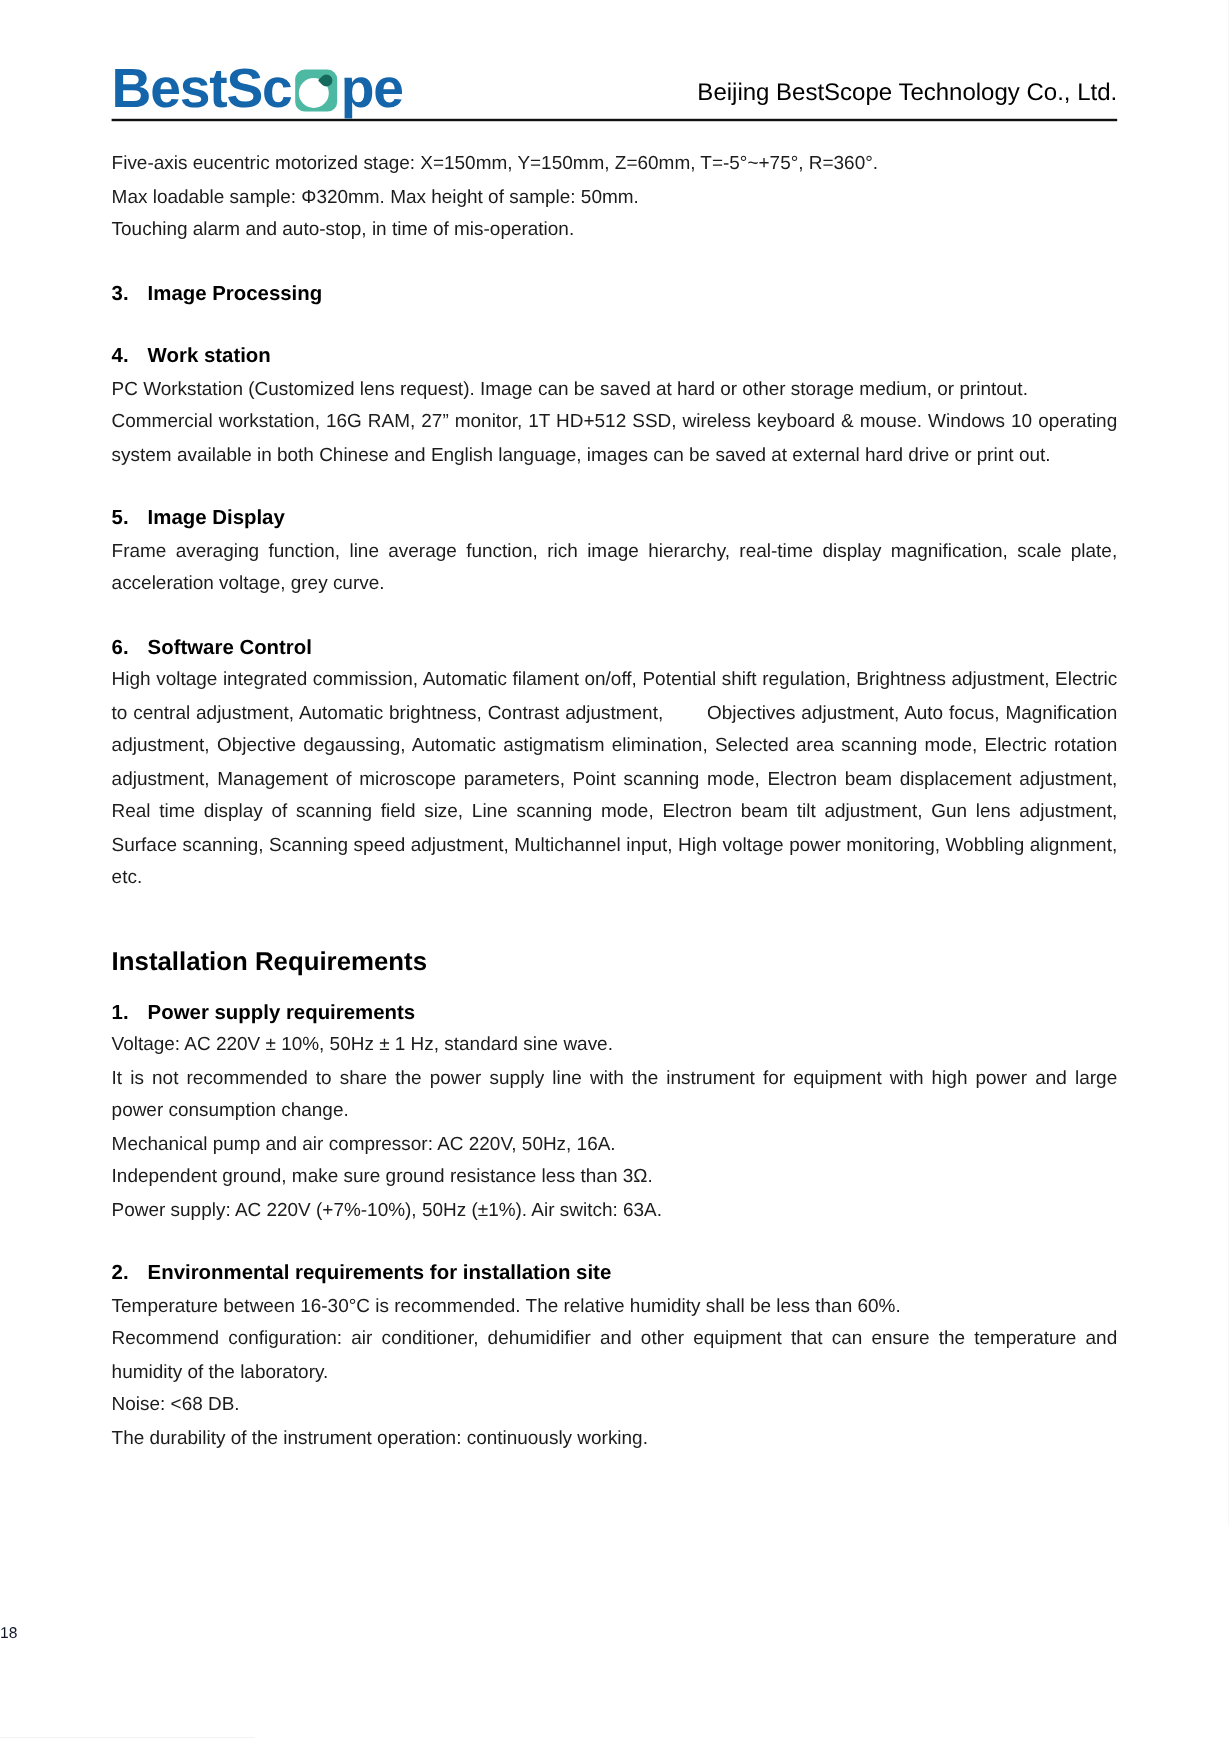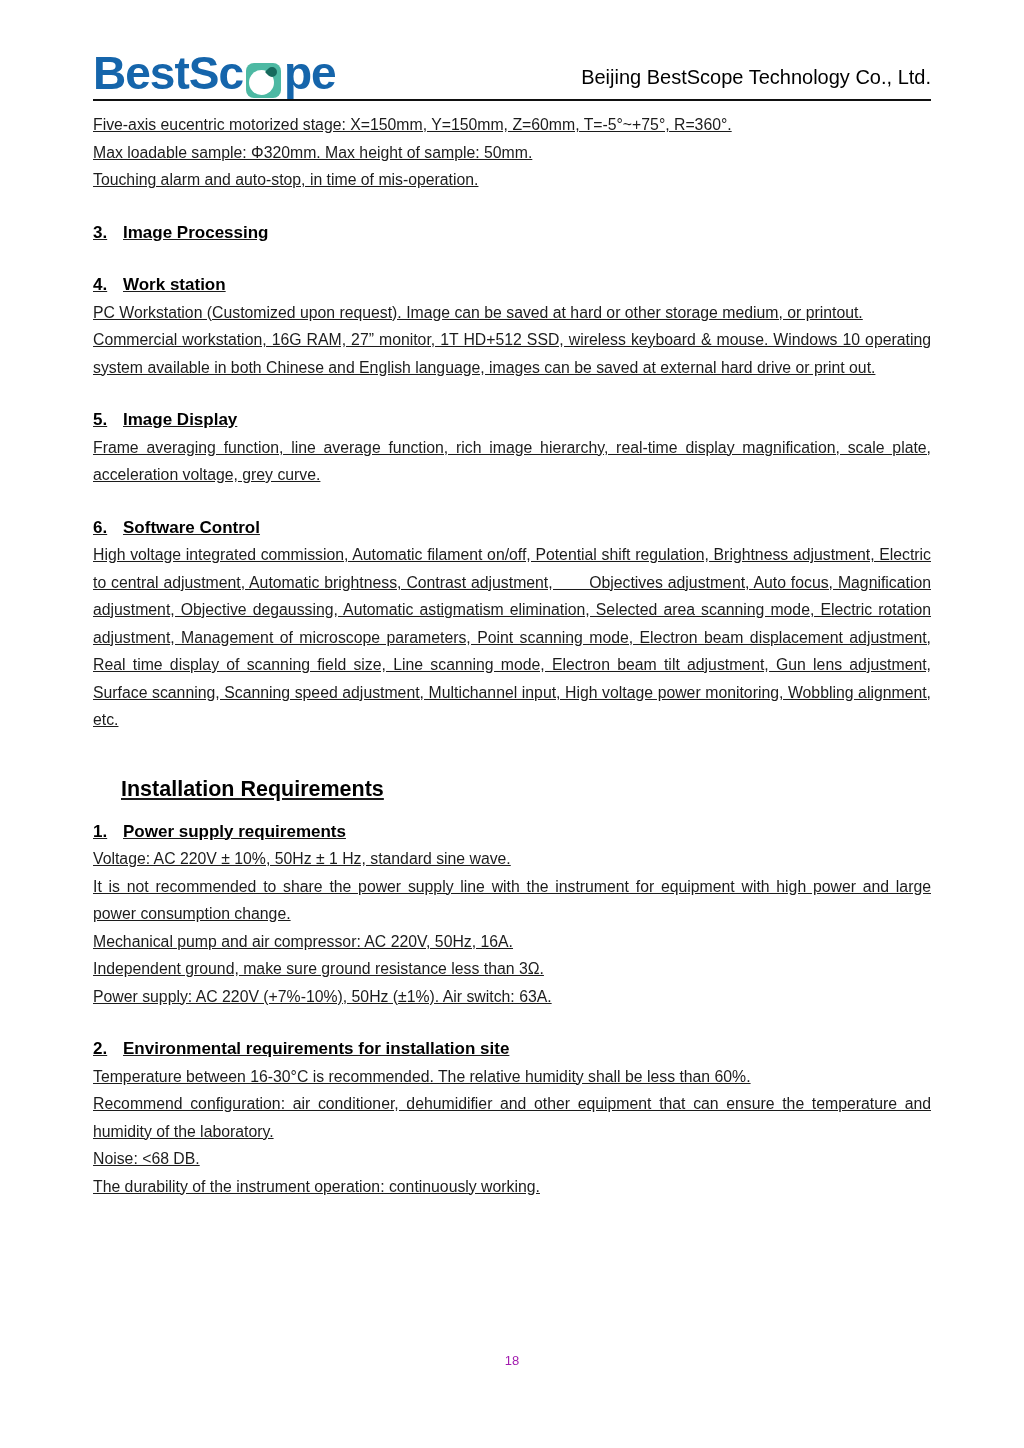--- a/index.html
+++ b/index.html
@@ -17,21 +17,21 @@
   
   .header {
     display: flex;
     justify-content: space-between;
     align-items: flex-end;
     border-bottom: 2px solid #111;
     padding-bottom: 3px;
   }
   .logo {
     display: inline-flex;
-    align-items: flex-end;
+    align-items: center;
     font-size: 46px;
     font-weight: bold;
     letter-spacing: -1px;
     color: var(--logo-blue, #1565ab);
     line-height: 1;
   }
   .logo-o {
     position: relative;
     display: inline-block;
     width: 35px;
@@ -61,21 +61,21 @@
     transform: rotate(45deg);
   }
   .company {
     font-size: 20px;
     font-weight: normal;
     color: #000;
     padding-bottom: 7px;
     white-space: nowrap;
   }
   
-  .content { padding-top: 10px; text-decoration: underline; }
+  .content { padding-top: 22px; }
   p.body-line {
     font-size: 15.8px;
     line-height: 27.5px;
     text-align: justify;
     color: #1c1c1c;
   }
   .section { margin-top: 25px; }
   .section-heading {
     display: flex;
     font-size: 17px;
@@ -83,31 +83,30 @@
     color: #000;
     line-height: 27.5px;
   }
   .section-heading .num { width: 30px; flex: 0 0 30px; }
   .big-heading {
     font-size: 21.5px;
     font-weight: bold;
     color: #000;
     margin-top: 40px;
     line-height: 30px;
-    margin-left: 28px;
   }
   .subsection { margin-top: 14px; }
   .pagenum {
     position: absolute;
     bottom: 80px;
     left: 0;
     right: 0;
-    text-align: center;
+    text-align: left;
     font-size: 13px;
-    color: #a21caf;
+    color: #0f172a;
   }
 </style>
 </head>
 <body>
 
 <div class="page">
 
   <header class="header">
     <div class="logo">
       <span>BestSc</span>
@@ -133,21 +132,21 @@
         <span class="num">3.</span>
         <span>Image Processing</span>
       </h2>
     </section>
 
     <section class="section">
       <h2 class="section-heading">
         <span class="num">4.</span>
         <span>Work station</span>
       </h2>
-      <p class="body-line">PC Workstation (Customized upon request). Image can be saved at hard or other storage medium, or printout.</p>
+      <p class="body-line">PC Workstation (Customized lens request). Image can be saved at hard or other storage medium, or printout.</p>
       <p class="body-line">Commercial workstation, 16G RAM, 27” monitor, 1T HD+512 SSD, wireless keyboard &amp; mouse. Windows 10 operating system available in both Chinese and English language, images can be saved at external hard drive or print out.</p>
     </section>
 
     <section class="section">
       <h2 class="section-heading">
         <span class="num">5.</span>
         <span>Image Display</span>
       </h2>
       <p class="body-line">Frame averaging function, line average function, rich image hierarchy, real-time display magnification, scale plate, acceleration voltage, grey curve.</p>
     </section>

